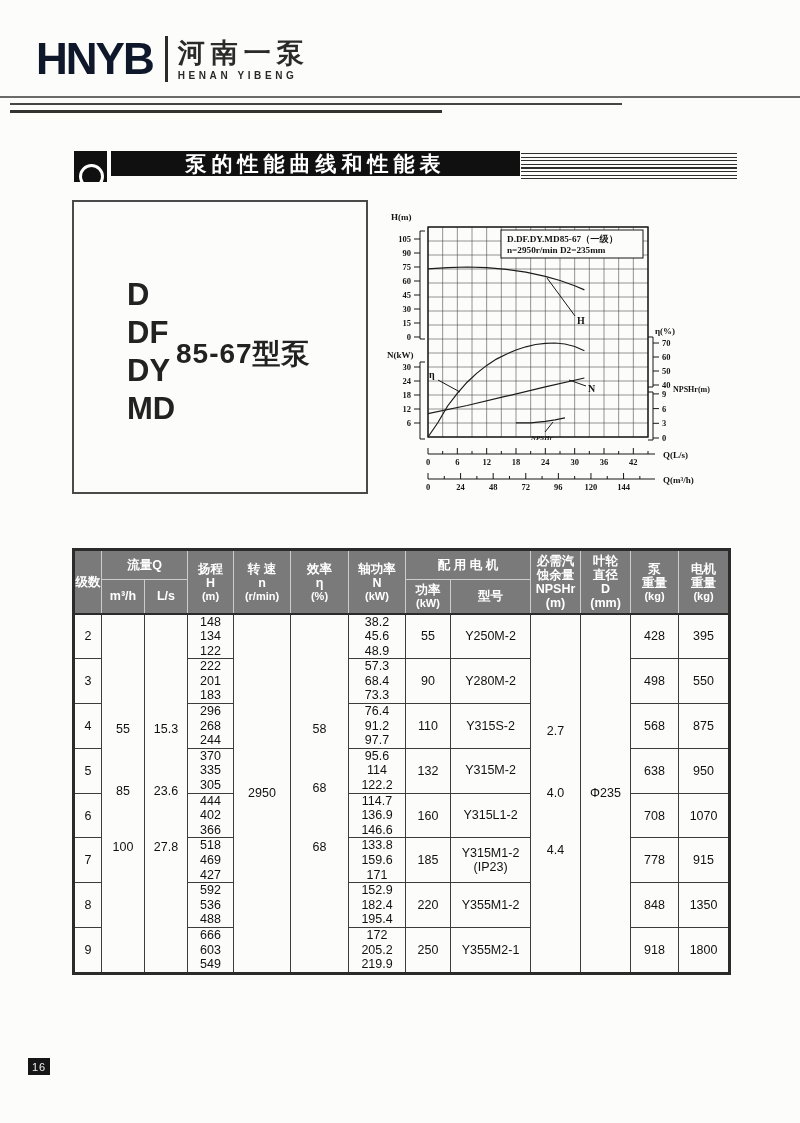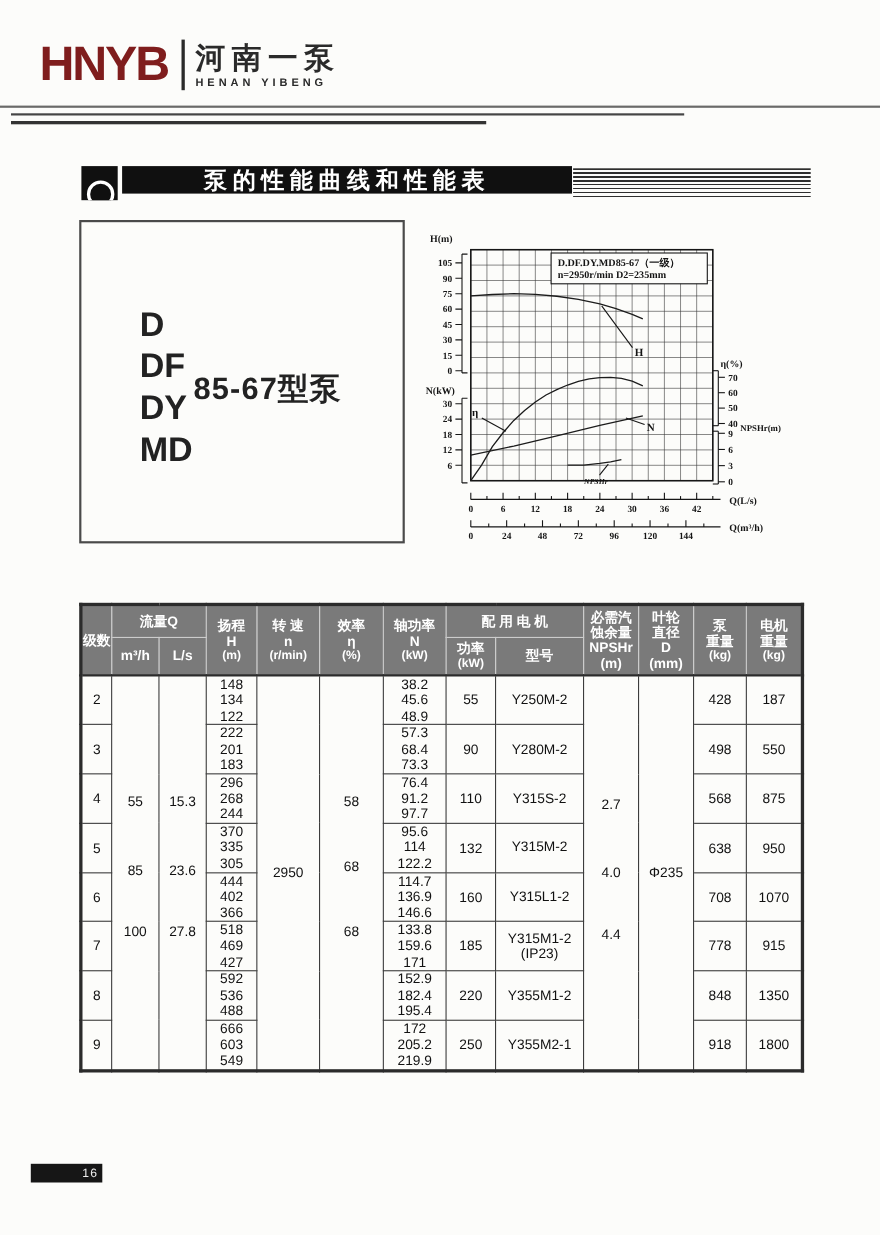--- a/index.html
+++ b/index.html
@@ -1,21 +1,21 @@
 <!DOCTYPE html>
 <html><head>
 <meta charset="utf-8">
 <style>
   html,body{margin:0;padding:0;}
   body{background:#e8e8e6;font-family:"Liberation Sans",sans-serif;}
   .page{position:relative;width:800px;height:1123px;margin:0 auto;background:#fcfcfa;color:#141414;overflow:hidden;}
 
   
   .logo-row{position:absolute;left:36px;top:36px;display:flex;align-items:center;}
-  .logo-latin{font-size:44px;font-weight:900;letter-spacing:-2px;line-height:44px;color:#7f1d1d;}
+  .logo-latin{font-size:44px;font-weight:900;letter-spacing:-2px;line-height:44px;color:#0f172a;}
   .logo-divider{width:3px;height:46px;background:#2a2a2a;margin:0 10px 0 12px;}
   .logo-cn{font-size:27px;font-weight:700;letter-spacing:6px;color:#2a2a2a;line-height:30px;}
   .logo-en{font-size:10px;font-weight:700;letter-spacing:3.6px;color:#2a2a2a;margin-top:2px;}
 
   
   .rule{position:absolute;background:#454545;}
   .rule1{left:0;top:96px;width:800px;height:2px;opacity:.8;}
   .rule2{left:10px;top:103px;width:612px;height:2px;}
   .rule3{left:10px;top:110px;width:432px;height:3px;background:#333;}
 
@@ -43,21 +43,21 @@
   .perf-table thead{border-bottom:2px solid #2b2b2b;}
   .perf-table td{border:1px solid #3c3c3c;padding:0;text-align:center;vertical-align:middle;font-size:12.5px;color:#111;}
   .perf-table tbody tr{height:44px;}
   .ln{line-height:14.6px;height:14.6px;}
   td.tall{position:relative;}
   td.tall span{position:absolute;left:0;right:0;transform:translateY(-50%);text-align:center;}
   .sub{font-size:11px;font-weight:700;}
   .tight{font-size:11.5px;line-height:1.05;}
 
   
-  .page-num{position:absolute;left:28px;top:1058px;width:22px;height:17px;background:#161616;color:#eee;font-size:11px;display:flex;align-items:center;justify-content:center;letter-spacing:1px;padding-left:43px;}
+  .page-num{position:absolute;left:28px;top:1058px;width:22px;height:17px;background:#161616;color:#eee;font-size:11px;display:flex;align-items:center;justify-content:center;letter-spacing:1px;}
 </style>
 </head>
 <body>
 
 <div class="page">
 
   <div class="logo-row">
     <div class="logo-latin">HNYB</div>
     <div class="logo-divider"></div>
     <div>
@@ -365,21 +365,21 @@
           </td>
           <td class="tall" rowspan="8">
             <span style="top: 32.5%;">2.7</span>
             <span style="top: 50%;">4.0</span>
             <span style="top: 66%;">4.4</span>
           </td>
           <td class="tall" rowspan="8">
             <span style="top: 50%;">Φ235</span>
           </td>
           <td>428</td>
-          <td>187</td>
+          <td>395</td>
         </tr>
         <tr>
           <td>3</td>
           <td>
             <div class="ln">222</div>
             <div class="ln">201</div>
             <div class="ln">183</div>
           </td>
           <td>
             <div class="ln">57.3</div>

